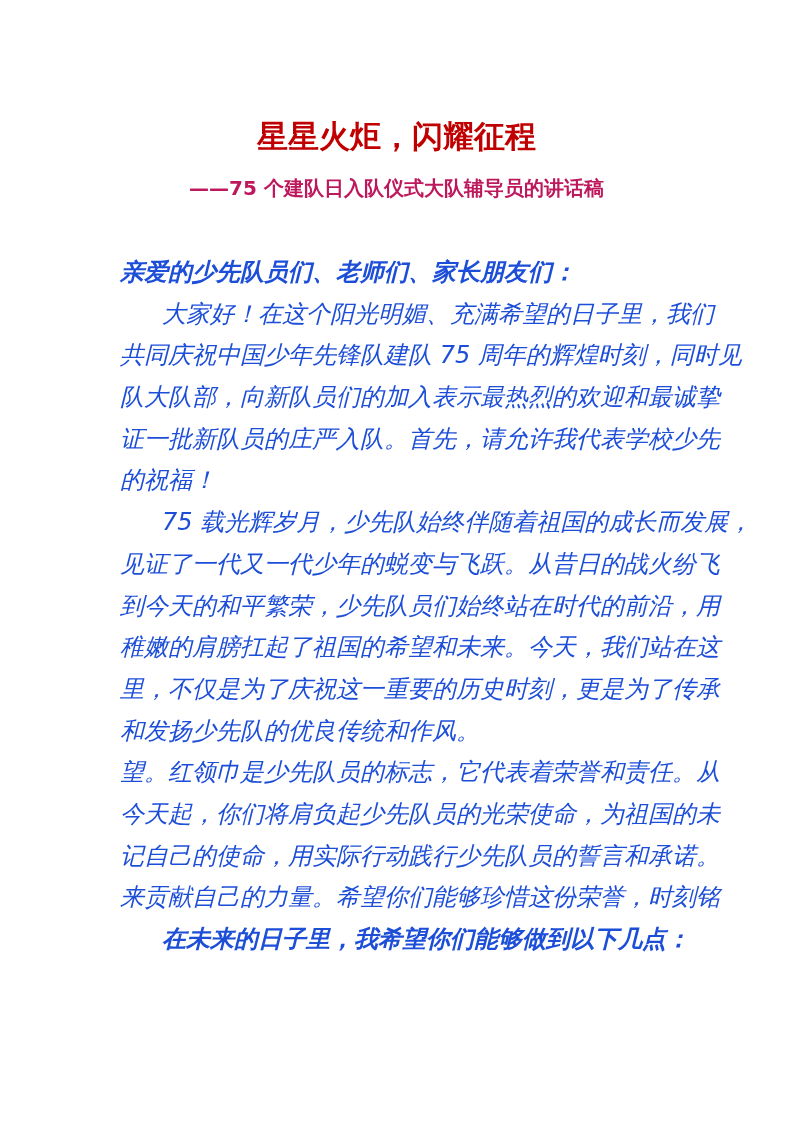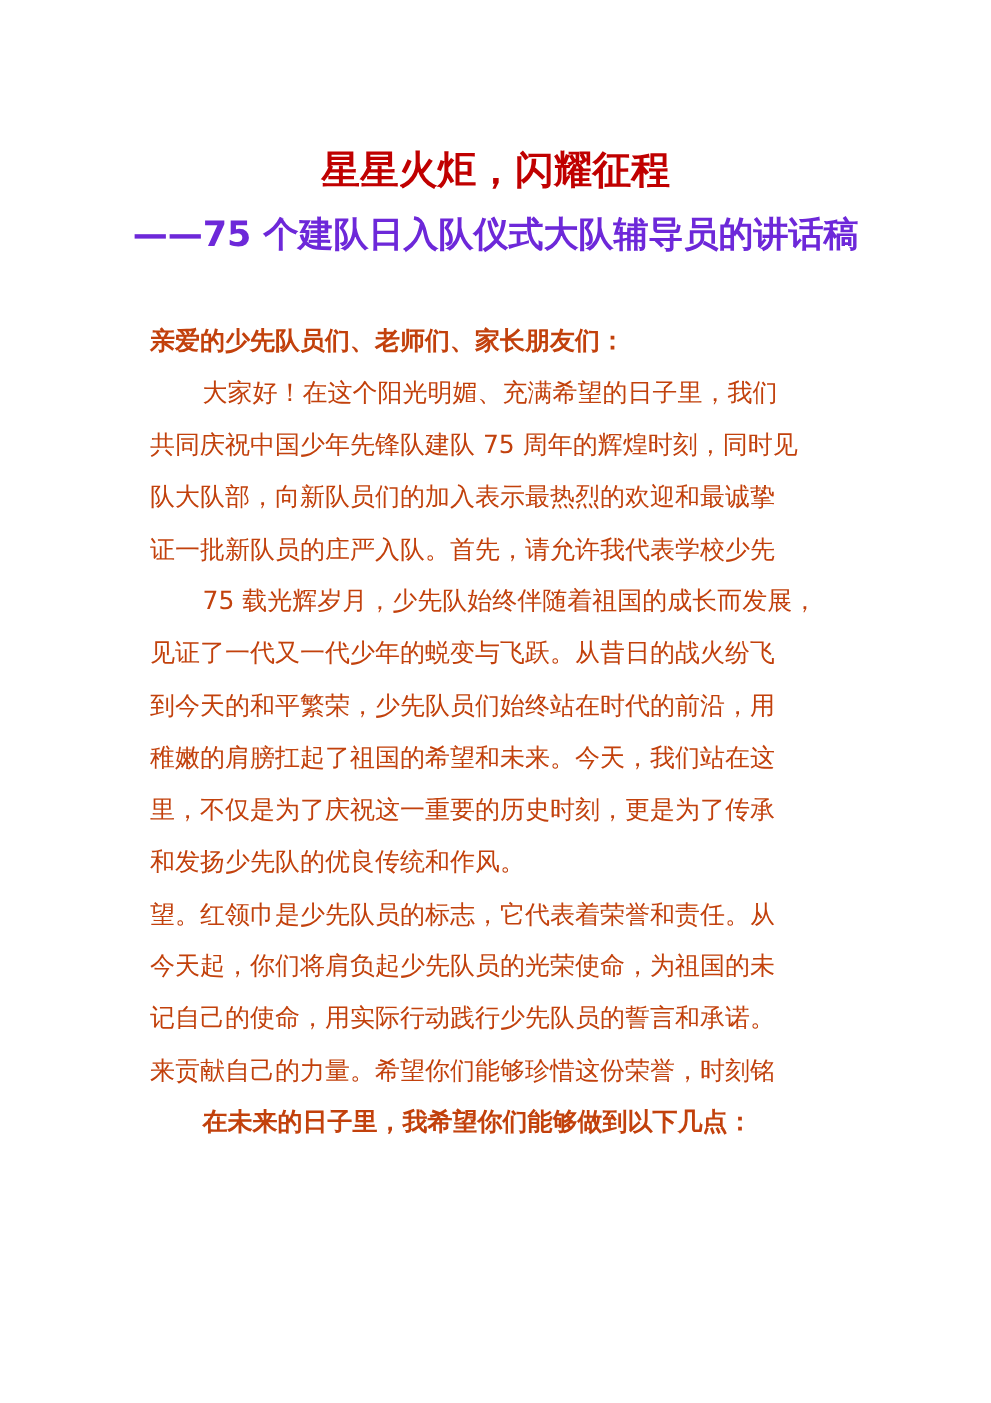--- a/index.html
+++ b/index.html
@@ -1,39 +1,40 @@
 <!DOCTYPE html>
 <html><head>
 <meta charset="utf-8">
 <style>
   html, body { margin: 0; padding: 0; background: #ffffff; }
   body { width: 793px; height: 1122px; position: relative; overflow: hidden; font-family: "DejaVu Sans", "Liberation Sans", sans-serif; color: #000; }
   .page { position: absolute; left: 0; top: 0; width: 656px; height: 1122px; background: #fff; }
   .title { position: absolute; left: 0; width: 793px; top: 114px; text-align: center; font-size: 31px; font-weight: bold; color: #c00000; letter-spacing: 0px; line-height: 44px; }
-  .subtitle { position: absolute; left: 0; width: 793px; top: 168px; text-align: center; font-size: 28px; font-weight: bold; color: #6d28d9; line-height: 40px; }
+  .subtitle { position: absolute; left: 0; width: 793px; top: 168px; text-align: center; font-size: 20px; font-weight: bold; color: #be185d; line-height: 40px; }
   .body { position: absolute; left: 120px; top: 252px; width: 560px; }
-  .line { height: 41.7px; line-height: 41.7px; font-size: 20px; white-space: nowrap; color: #c2410c; }
+  .line { height: 41.7px; line-height: 41.7px; font-size: 24px; white-space: nowrap; color: #1d4ed8; font-style: italic; }
   .indent { padding-left: 42px; }
   .bold { font-weight: bold; }
 </style>
 </head>
 <body>
 
 <div class="page">
   <div class="title">星星火炬，闪耀征程</div>
   <div class="subtitle">——75 个建队日入队仪式大队辅导员的讲话稿</div>
 
   <div class="body">
     <div class="line bold">亲爱的少先队员们、老师们、家长朋友们：</div>
 
     <div>
       <div class="line indent">大家好！在这个阳光明媚、充满希望的日子里，我们</div>
       <div class="line">共同庆祝中国少年先锋队建队 75 周年的辉煌时刻，同时见</div>
       <div class="line">队大队部，向新队员们的加入表示最热烈的欢迎和最诚挚</div>
       <div class="line">证一批新队员的庄严入队。首先，请允许我代表学校少先</div>
+      <div class="line">的祝福！</div>
     </div>
 
     <div>
       <div class="line indent">75 载光辉岁月，少先队始终伴随着祖国的成长而发展，</div>
       <div class="line">见证了一代又一代少年的蜕变与飞跃。从昔日的战火纷飞</div>
       <div class="line">到今天的和平繁荣，少先队员们始终站在时代的前沿，用</div>
       <div class="line">稚嫩的肩膀扛起了祖国的希望和未来。今天，我们站在这</div>
       <div class="line">里，不仅是为了庆祝这一重要的历史时刻，更是为了传承</div>
       <div class="line">和发扬少先队的优良传统和作风。</div>
     </div>

